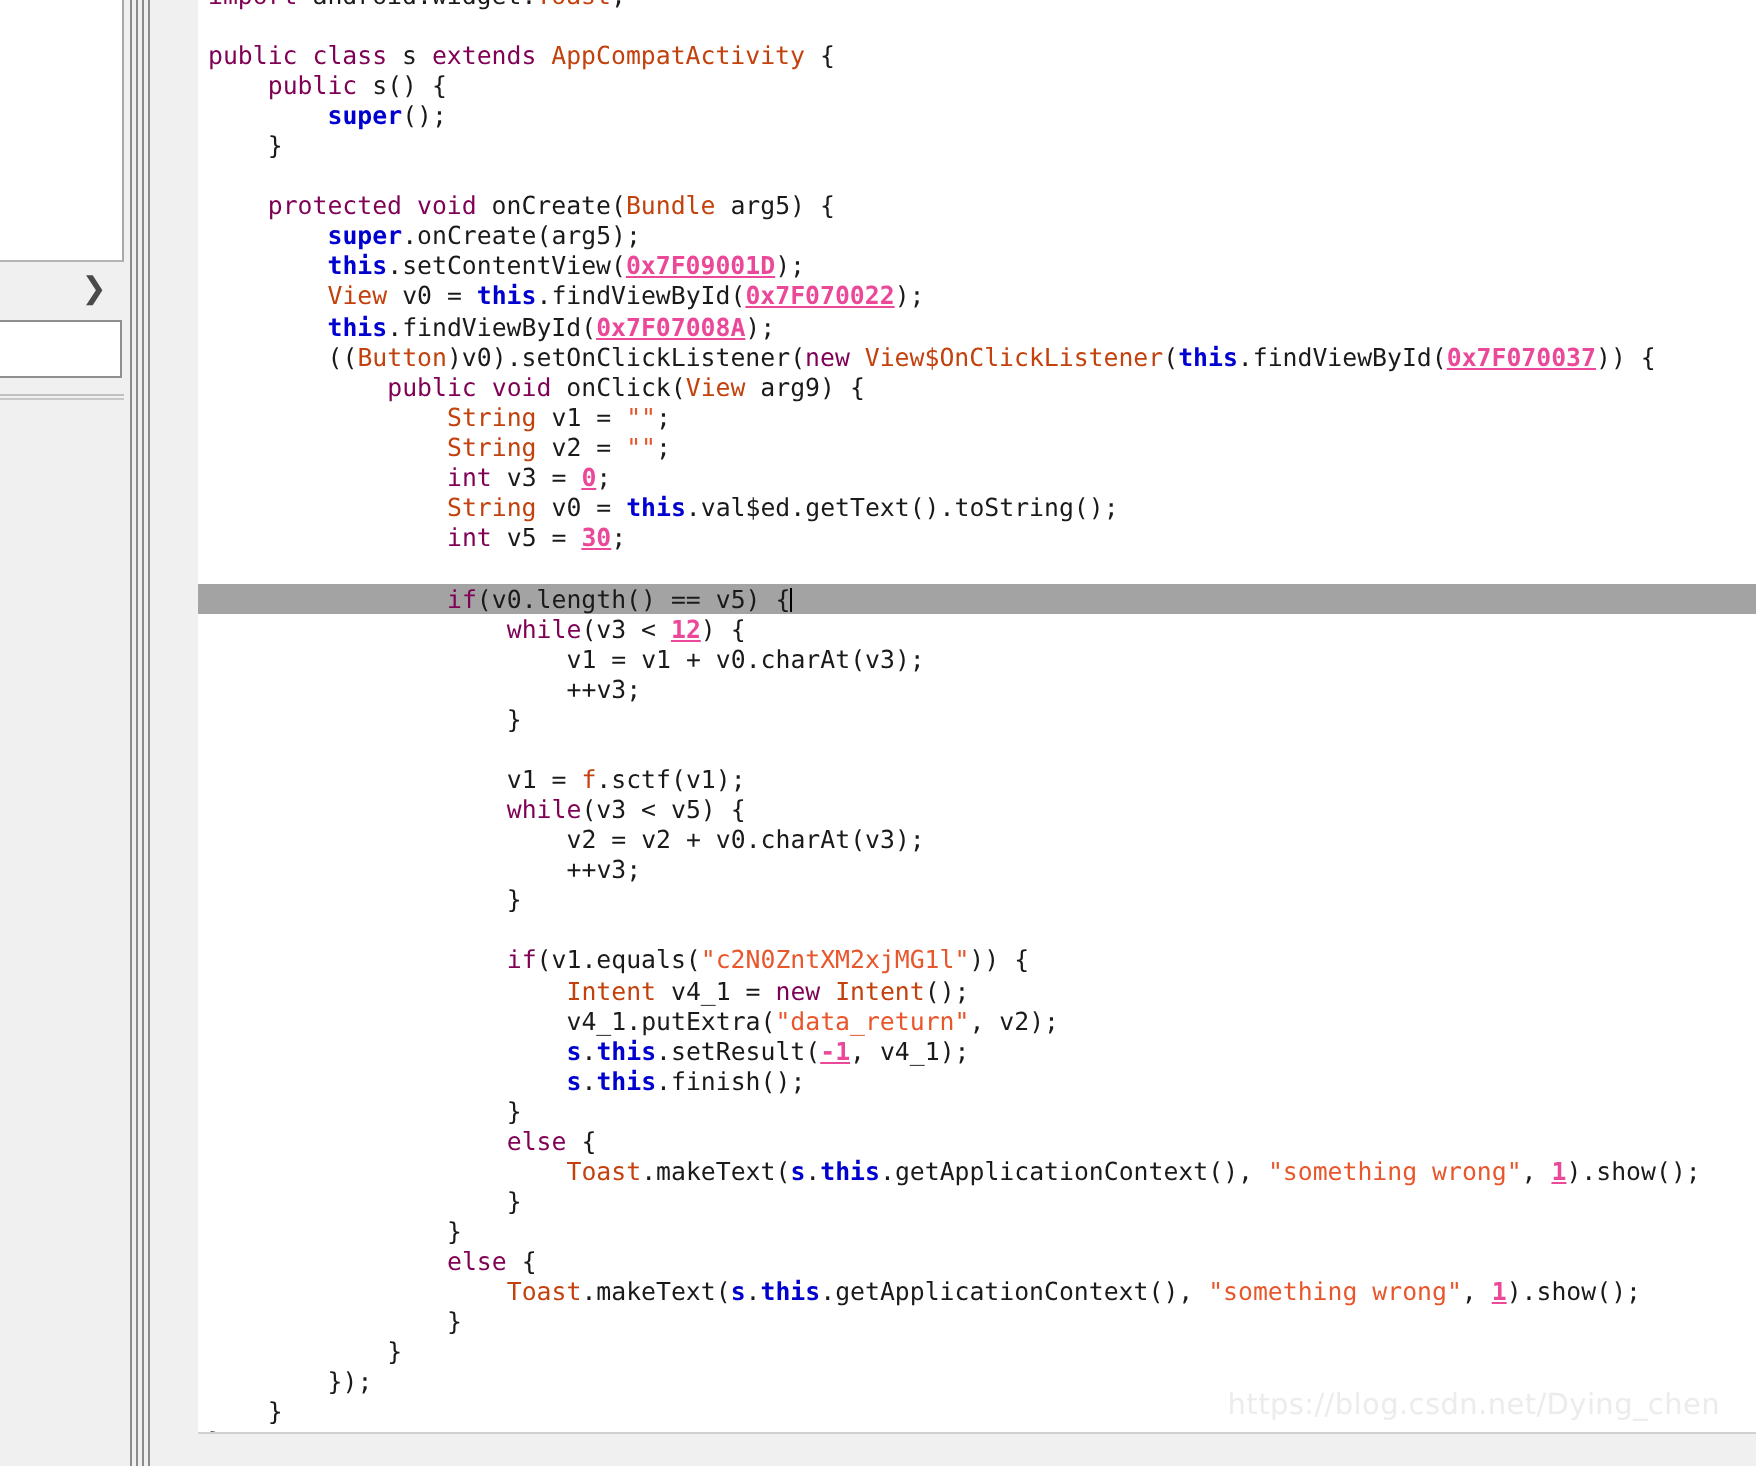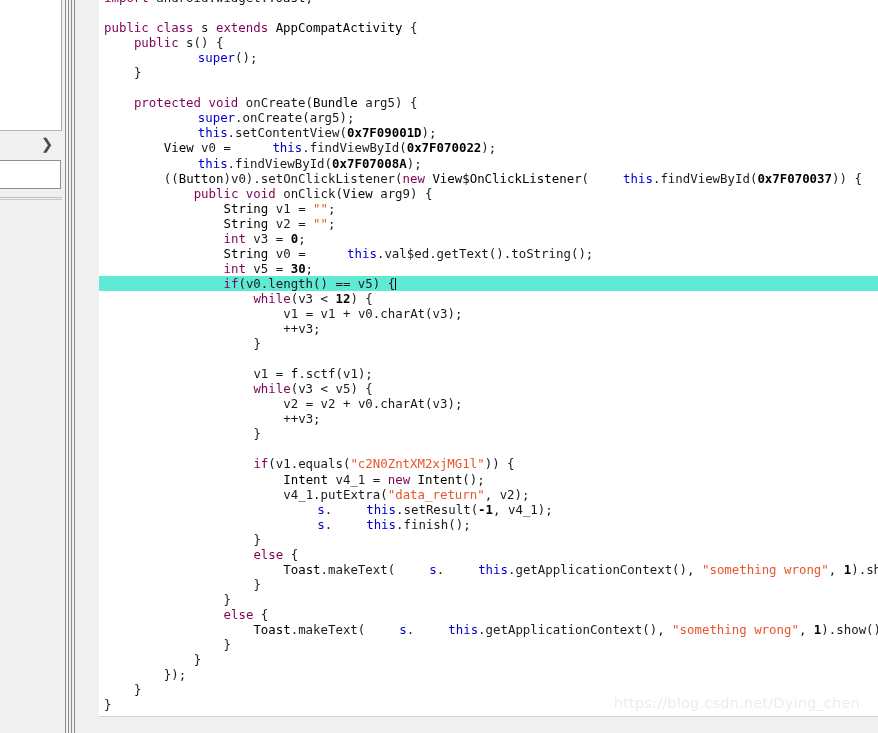--- a/index.html
+++ b/index.html
@@ -163,29 +163,30 @@
     tab-size: 4;
   }
   .ln {
     display: block;
     height: 15.05px;
     padding-left: 5px;
     white-space: pre;
     position: relative;
   }
   .ln.hl {
-    background: #5eead4;
+    background: #a3a3a3;
+    margin-top: 16px;
   }
 
   
   .kw   { color: #7f0055; font-weight: normal; }      
-  .type { color: #000000; }                          
+  .type { color: #c2410c; }                          
   .str  { color: #e8562b; }                          
-  .num  { color: #000000; font-weight: bold; }       
-  .fld  { color: #0000d0; font-weight: normal; margin-left: 34px; }       
+  .num  { color: #ec4899; font-weight: bold; text-decoration: underline; }       
+  .fld  { color: #0000d0; font-weight: bold; }       
   .ital { color: #1a1a1a; }      
   .plain{ color: #1a1a1a; }
   .punct{ color: #1a1a1a; }
 
   .caret {
     display: inline-block;
     width: 1px;
     height: 12px;
     background: #000000;
     vertical-align: -2px;

